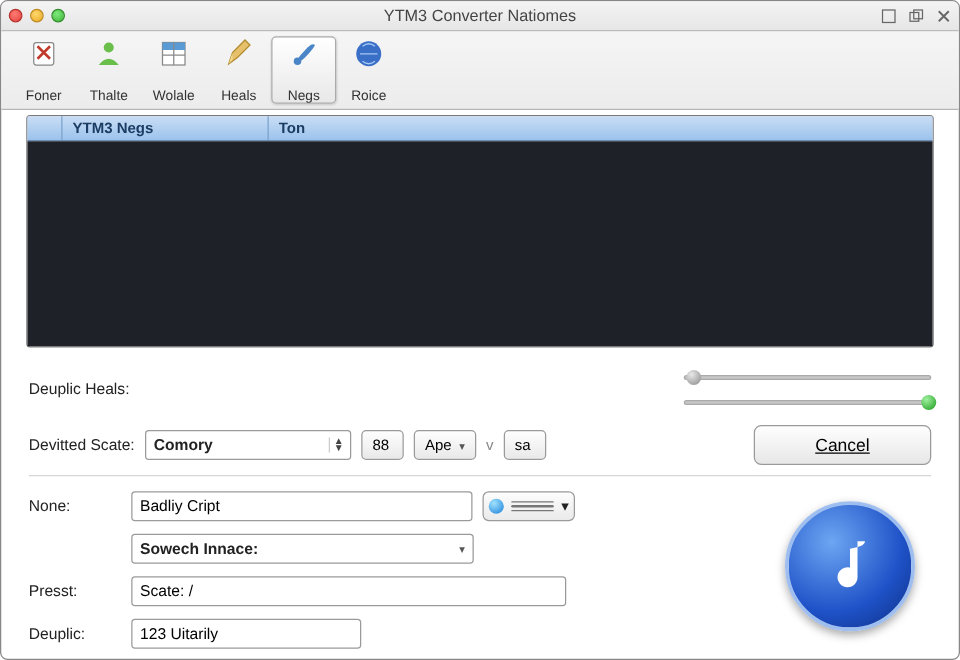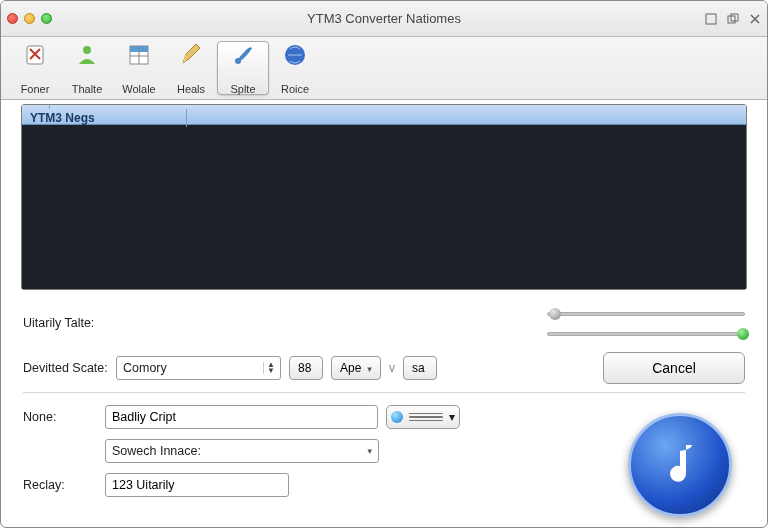--- a/index.html
+++ b/index.html
@@ -9,21 +9,21 @@
     background: #fff;
     width: 768px;
     height: 528px;
     overflow: hidden;
     color: #222;
     border: 1px solid #888;
     border-radius: 6px;
   }
   
   .titlebar {
-    height: 36px;
+    height: 24px;
     background: linear-gradient(#f4f4f4, #e6e6e6);
     border-bottom: 1px solid #bbb;
     display: flex;
     align-items: center;
     padding: 0 6px;
     position: relative;
     text-decoration: underline;
   }
   .traffic { display: flex; gap: 6px; }
   .traffic span {
@@ -73,21 +73,20 @@
     margin: 4px 20px 6px 20px;
   }
   .table-header {
     display: flex;
     background: linear-gradient(#c9ddf5, #9cc3ec);
     border-bottom: 1px solid #6a8db6;
     height: 20px;
     font-weight: bold;
     font-size: 12px;
     color: #1b3c63;
-    flex-direction: column;
   }
   .th {
     padding: 2px 8px;
     border-right: 1px solid #7ba1cb;
   }
   .th.col0 { width: 28px; }
   .th.col1 { width: 165px; }
   .th.col2 { flex: 1; border-right: none; }
   .table-body {
     height: 164px;
@@ -107,21 +106,21 @@
     font-size: 12.5px;
     background: #fff;
   }
   .w230 { width: 230px; }
   .w160 { width: 165px; }
   .w350 { width: 348px; }
   .w260 { width: 273px; }
   .w310 { width: 274px; gap: 28px; }
   .w180 { width: 184px; }
   .combo { display:flex; align-items:center; justify-content:space-between; padding-right:2px; cursor:pointer; }
-  .combo .cv { flex:1; }
+  .combo .cv { flex:1;font-weight:bold; }
   .combo .handles { display:flex; flex-direction:column; line-height:6px; font-size:8px; color:#444; padding:0 3px; border-left:1px solid #ccc; }
   .btn {
     height: 24px;
     min-width: 34px;
     padding: 0 8px;
     border: 1px solid #9a9a9a;
     border-radius: 4px;
     background: linear-gradient(#fefefe, #e9e9e9);
     font-size: 12px;
     cursor: pointer;
@@ -136,21 +135,21 @@
   .slider .dot { width:12px; height:12px; border-radius:50%; position:absolute;}
   .slider .dot1 { left:2px; top:0; background: radial-gradient(circle at 35% 30%, #e8e8e8, #888);}
   .slider .dot2 { right:-4px; top:0; background: radial-gradient(circle at 35% 30%, #9ff19f, #1a9a1a);}
 
   .cancel-btn {
     width: 142px; height: 32px;
     border: 1px solid #9a9a9a; border-radius: 6px;
     background: linear-gradient(#fefefe, #e7e7e7);
     font-size: 14px; cursor:pointer;
     margin-left: auto;
-    display:inline-flex; align-items:center; justify-content:center;
+    display:inline-flex; align-items:center; justify-content:center;text-decoration:underline;
   }
 
   hr.sep {
     border: none; border-top: 1px solid #d6d6d6;
     margin: 8px 22px 0 22px;
   }
 
   .lower { padding: 12px 22px 0 22px; display:flex; gap:14px;}
   .lower-left { flex:1; display:flex; flex-direction:column; gap:10px;}
   .lower-right { width:130px; display:flex; align-items:flex-start; justify-content:center; padding-top:8px;}
@@ -243,44 +242,45 @@
       </span>
     <span>Heals</span>
   </div>
   <div class="tb-btn active">
     <span class="ic">
         <svg viewBox="0 0 26 26">
           <path d="M6 20 Q10 14 16 8 Q20 4 22 6 Q20 10 14 16 Q10 20 6 20" fill="#4a86c7"></path>
           <circle cx="8" cy="19" r="3" fill="#4a86c7"></circle>
         </svg>
       </span>
-    <span>Splte</span>
+    <span>Negs</span>
   </div>
   <div class="tb-btn">
     <span class="ic">
         <svg viewBox="0 0 26 26">
           <circle cx="13" cy="13" r="10" fill="#3a6fc8"></circle>
           <path d="M8 7 Q13 3 18 7 M6 13 H20 M8 19 Q13 23 18 19" stroke="#a5c9f2" fill="none"></path>
         </svg>
       </span>
     <span>Roice</span>
   </div>
 </div>
 
 <div class="table-area">
   <div class="table-header">
     <div class="th col0"></div>
     <div class="th col1">YTM3 Negs</div>
+    <div class="th col2">Ton</div>
   </div>
   <div class="table-body"></div>
 </div>
 
 <div class="form">
   <div class="row">
-    <span class="lbl">Uitarily Talte:</span>
+    <span class="lbl">Deuplic Heals:</span>
     <div class="sliders">
       <div class="slider">
           <div class="track"></div>
           <div class="dot dot1"></div>
         </div>
       <div class="slider">
           <div class="track"></div>
           <div class="dot dot2"></div>
         </div>
     </div>
@@ -326,21 +326,25 @@
       </div>
     </div>
     <div class="row">
       <span class="lbl short"></span>
       <div class="combo w310" style="margin-left:24px">
         <span class="cv">Sowech Innace:</span>
         <span style="font-size:9px;color:#555;padding:0 4px;">▾</span>
       </div>
     </div>
     <div class="row">
-      <span class="lbl short">Reclay:</span>
+      <span class="lbl short">Presst:</span>
+      <input type="text" style="margin-left: 24px;" class="w350" value="Scate: /">
+    </div>
+    <div class="row">
+      <span class="lbl short">Deuplic:</span>
       <input type="text" style="margin-left: 24px;" class="w180" value="123 Uitarily">
     </div>
   </div>
   <div class="lower-right">
     <div class="music-orb">
       <svg viewBox="0 0 56 56">
         <path d="M34 8 V36 A8 8 0 1 1 28 29 V14 Q40 12 40 8 Z" fill="#fff"></path>
       </svg>
     </div>
   </div>

